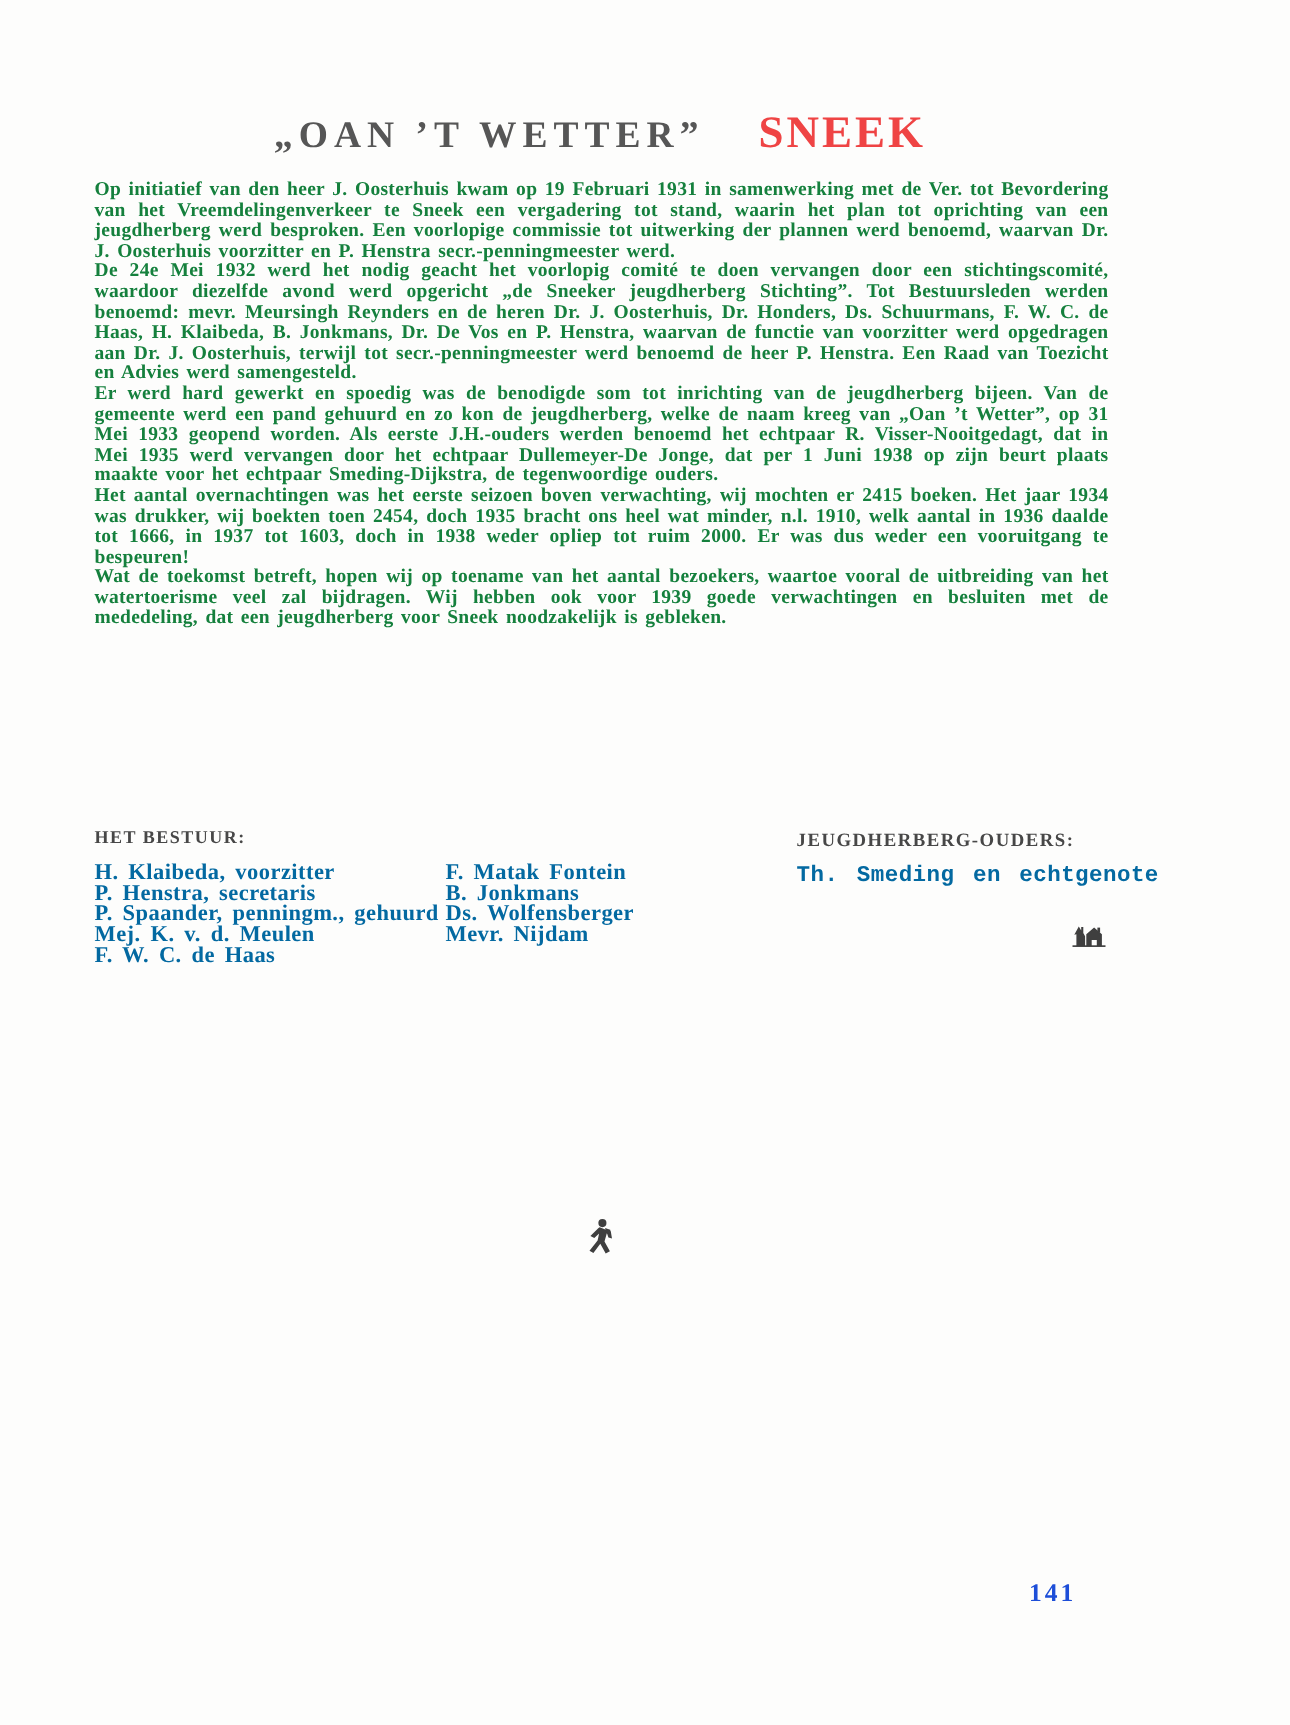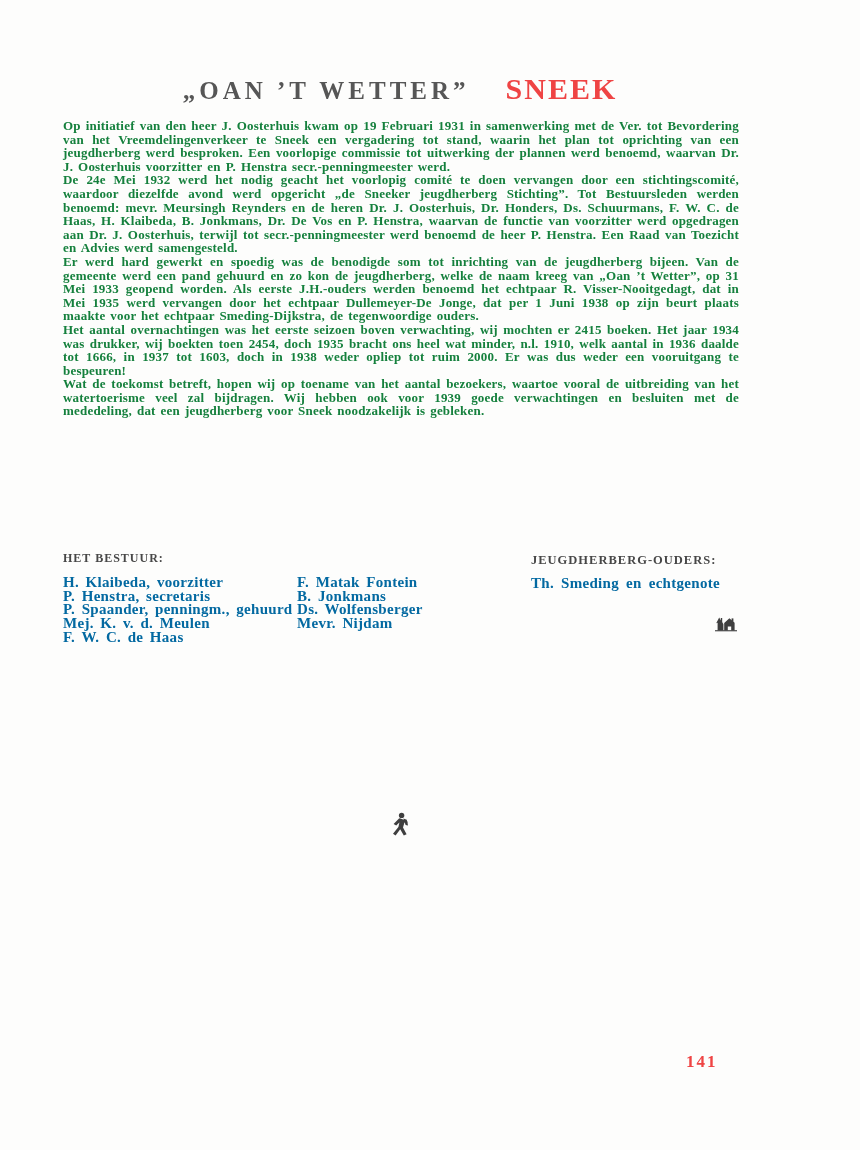--- a/index.html
+++ b/index.html
@@ -38,28 +38,28 @@
   .h-bestuur{left:63px;top:551px;}
   .h-ouders{left:531px;top:553px;font-size:12.5px;}
   .name-col{
     position:absolute;
     font-size:15px;line-height:13.7px;font-weight:bold;
     letter-spacing:0.3px;word-spacing:2.5px;color:#0369a1;
     white-space:nowrap;
   }
   .col1{left:63px;top:576px;}
   .col2{left:297px;top:576px;}
-  .ouders-name{left:531px;top:577px;word-spacing:3px;}
+  .ouders-name{left:531px;top:577px;word-spacing:3px;font-family:Liberation Mono, monospace;}
   .ornament{position:absolute;line-height:0;}
   .ornament svg{display:block;}
   .house-mark{left:713px;top:613px;}
   .runner-mark{left:388px;top:811px;}
   .pageno{
     position:absolute;left:686px;top:1052px;
-    font-size:17px;font-weight:bold;letter-spacing:2px;color:#ef4444;
+    font-size:17px;font-weight:bold;letter-spacing:2px;color:#1d4ed8;
   }
 </style>
 </head>
 <body>
 
 <div class="page">
 
   <header class="masthead">
     <h1 class="title-left">„OAN ’T WETTER”</h1>
     <h1 class="title-right">SNEEK</h1>

